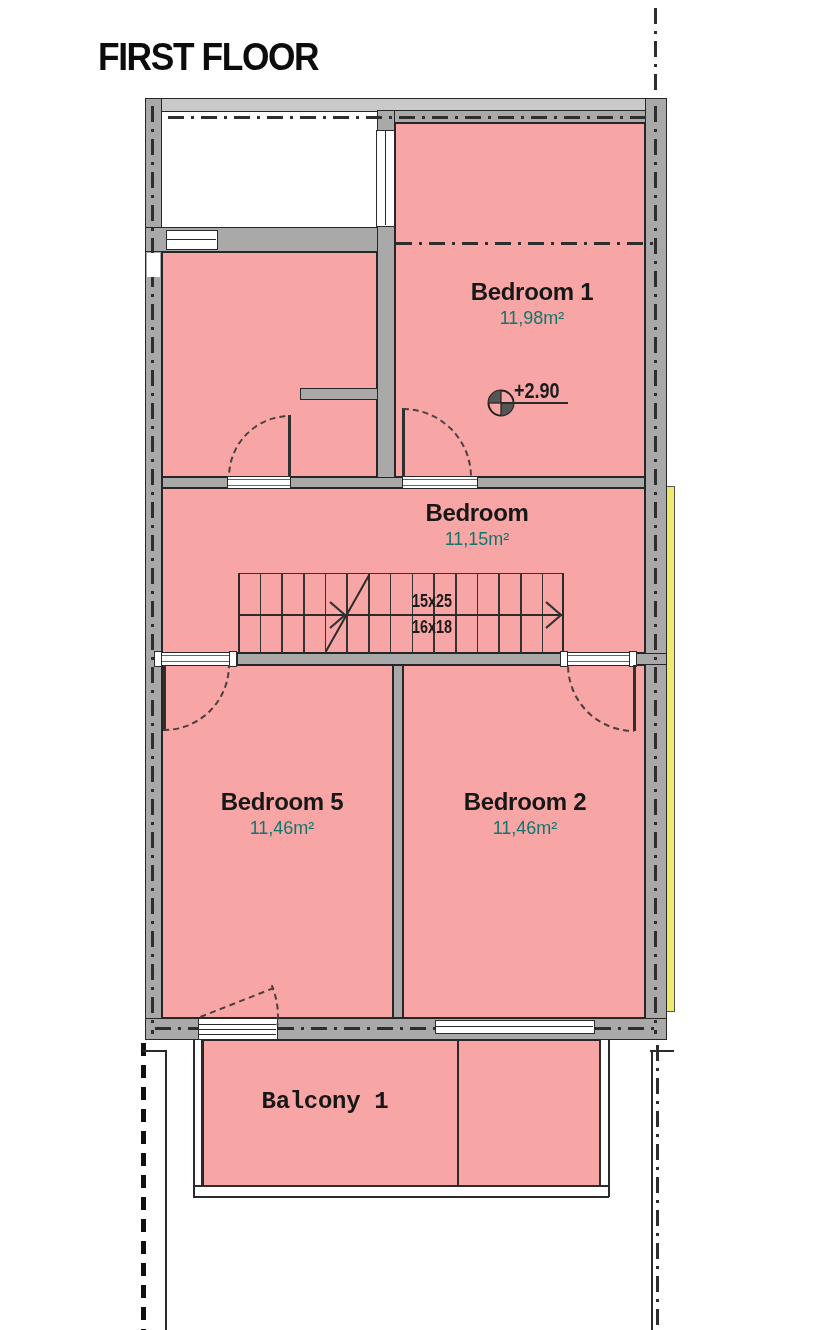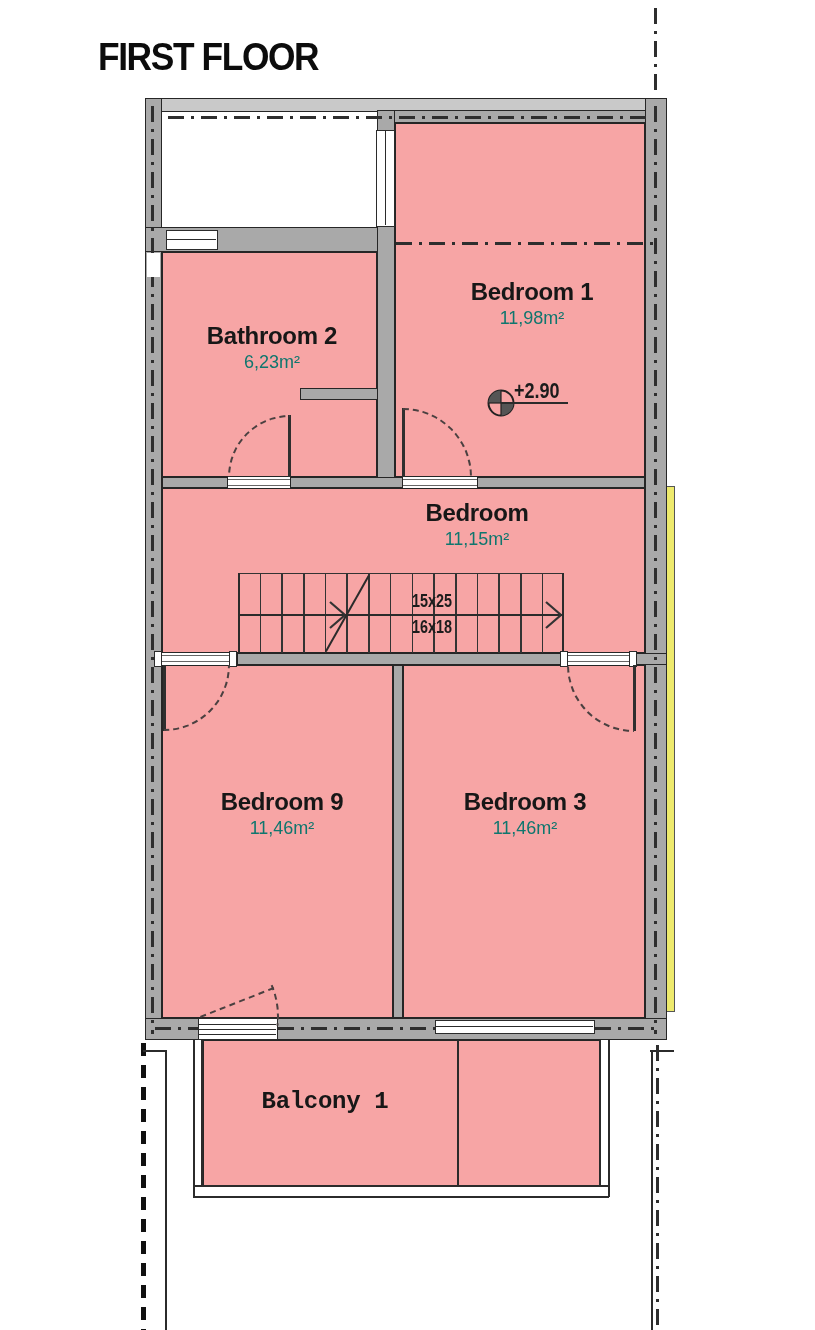--- a/index.html
+++ b/index.html
@@ -163,42 +163,38 @@
 
   <div class="thickdash-v" style="left:141px;top:1043px;height:287px;"></div>
   <div class="line" style="left:143px;top:1050px;width:24px;height:2px;"></div>
   <div class="line" style="left:165px;top:1051px;width:2px;height:279px;"></div>
   <div class="line" style="left:650px;top:1050px;width:24px;height:2px;"></div>
   <div class="line" style="left:651px;top:1051px;width:2px;height:279px;"></div>
   <div class="dashdot-v" style="left:656px;top:1045px;height:285px;"></div>
 
   <div class="title">FIRST FLOOR</div>
 
-  <div class="room-label" style="left:152px;top:322px;">
-    <div>Bathroom 2</div>
-    <div class="room-area">6,23m²</div>
-  </div>
 
   <div class="room-label" style="left:412px;top:278px;">
     <div>Bedroom 1</div>
     <div class="room-area">11,98m²</div>
   </div>
 
   <div class="room-label" style="left:357px;top:499px;">
     <div>Bedroom</div>
     <div class="room-area">11,15m²</div>
   </div>
 
   <div class="room-label" style="left:162px;top:788px;">
-    <div>Bedroom 9</div>
+    <div>Bedroom 5</div>
     <div class="room-area">11,46m²</div>
   </div>
 
   <div class="room-label" style="left:405px;top:788px;">
-    <div>Bedroom 3</div>
+    <div>Bedroom 2</div>
     <div class="room-area">11,46m²</div>
   </div>
 
   <div class="room-label" style="left:205px;top:1088px;font-family:Liberation Mono, monospace;">
     <div>Balcony 1</div>
   </div>
 
 </div>
 
 </body></html>

